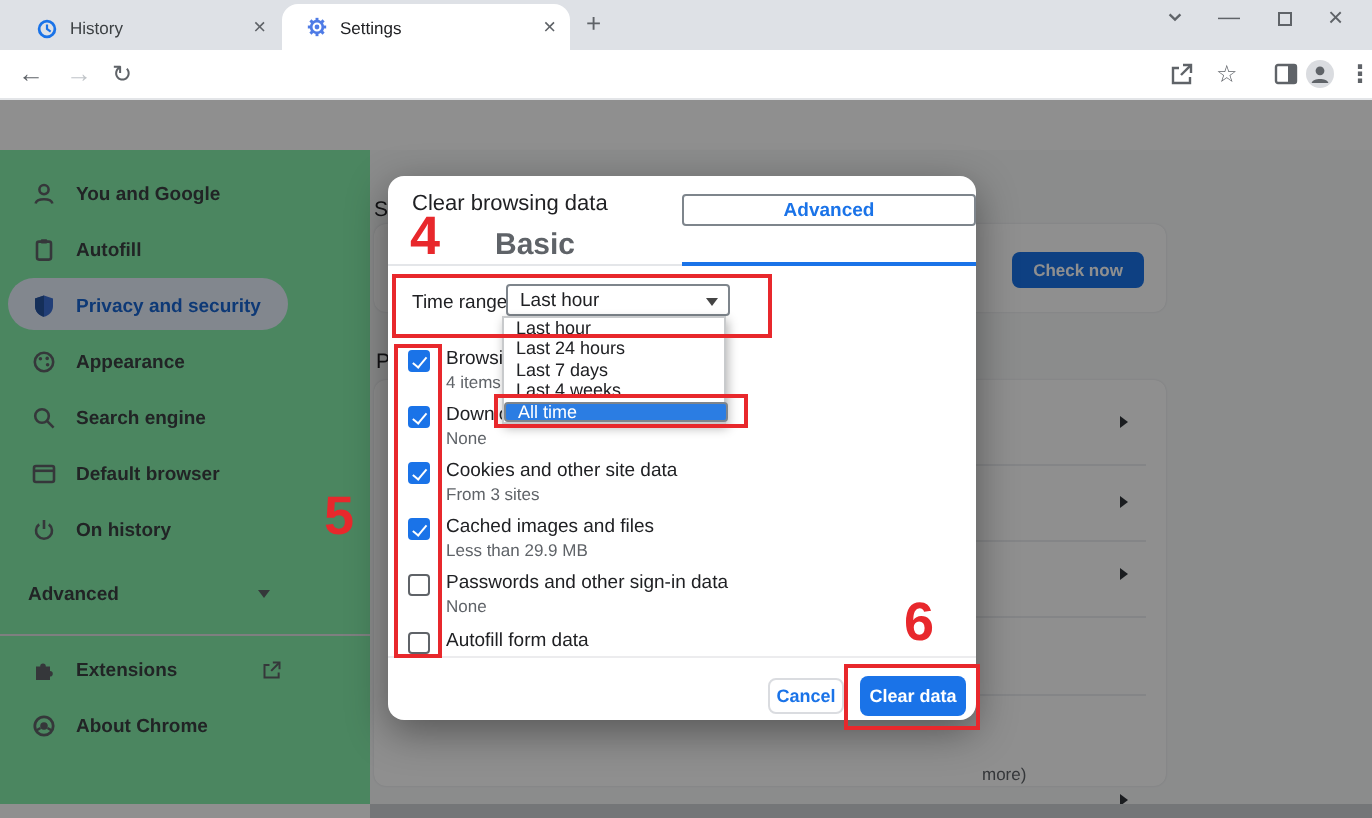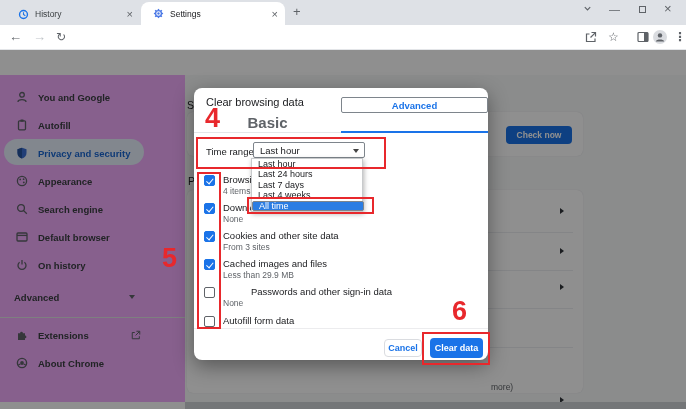--- a/index.html
+++ b/index.html
@@ -173,21 +173,21 @@
       <span style="margin:0 6px 0 7px;">
         <svg width="9" height="9" viewBox="0 0 12 12">
             <circle cx="5" cy="5" r="3.4" fill="none" stroke="#5f6368" stroke-width="1.4"></circle>
             <line x1="7.6" y1="7.6" x2="10.6" y2="10.6" stroke="#5f6368" stroke-width="1.4"></line>
           </svg>
       </span>
       <span>Search settings</span>
     </div>
   </div>
 
-  <div class="a" style="left:0;top:75px;width:185px;height:327px;background:#f0abfc;">
+  <div class="a" style="left:0;top:75px;width:185px;height:327px;background:#86efac;">
     <div class="a pill" style="top:64px;"></div>
     <div class="a navitem nav" style="top:8px;">
       <span class="ic">
           <svg width="12" height="12" viewBox="0 0 12 12">
             <circle cx="6" cy="3.8" r="2.3" fill="none" stroke="#5f6368" stroke-width="1.3"></circle>
             <path d="M1.8 10.8 C2.4 7.9 9.6 7.9 10.2 10.8" fill="none" stroke="#5f6368" stroke-width="1.3"></path>
           </svg>
         </span>
       <span>You and Google</span>
     </div>
@@ -328,21 +328,21 @@
 
         <span class="chk on" style="top:98px;"></span>
         <span class="a lbl" style="left:29px;top:97px;white-space:nowrap;">Cookies and other site data</span>
         <span class="a sub" style="left:29px;top:109px;text-align:center;">From 3 sites</span>
 
         <span class="chk on" style="top:126px;"></span>
         <span class="a lbl" style="left:29px;top:125px;white-space:nowrap;">Cached images and files</span>
         <span class="a sub" style="left:29px;top:137px;">Less than 29.9 MB</span>
 
         <span class="chk" style="top:154px;"></span>
-        <span class="a lbl" style="left:29px;top:153px;white-space:nowrap;margin-left:28px;">Passwords and other sign-in data</span>
+        <span class="a lbl" style="left:29px;top:153px;white-space:nowrap;">Passwords and other sign-in data</span>
         <span class="a sub" style="left:29px;top:165px;">None</span>
 
         <span class="chk" style="top:183px;"></span>
         <span class="a lbl" style="left:29px;top:182px;white-space:nowrap;">Autofill form data</span>
       </div>
 
       <div class="a menu">
         <div class="mi">Last hour</div>
         <div class="mi">Last 24 hours</div>
         <div class="mi">Last 7 days</div>

